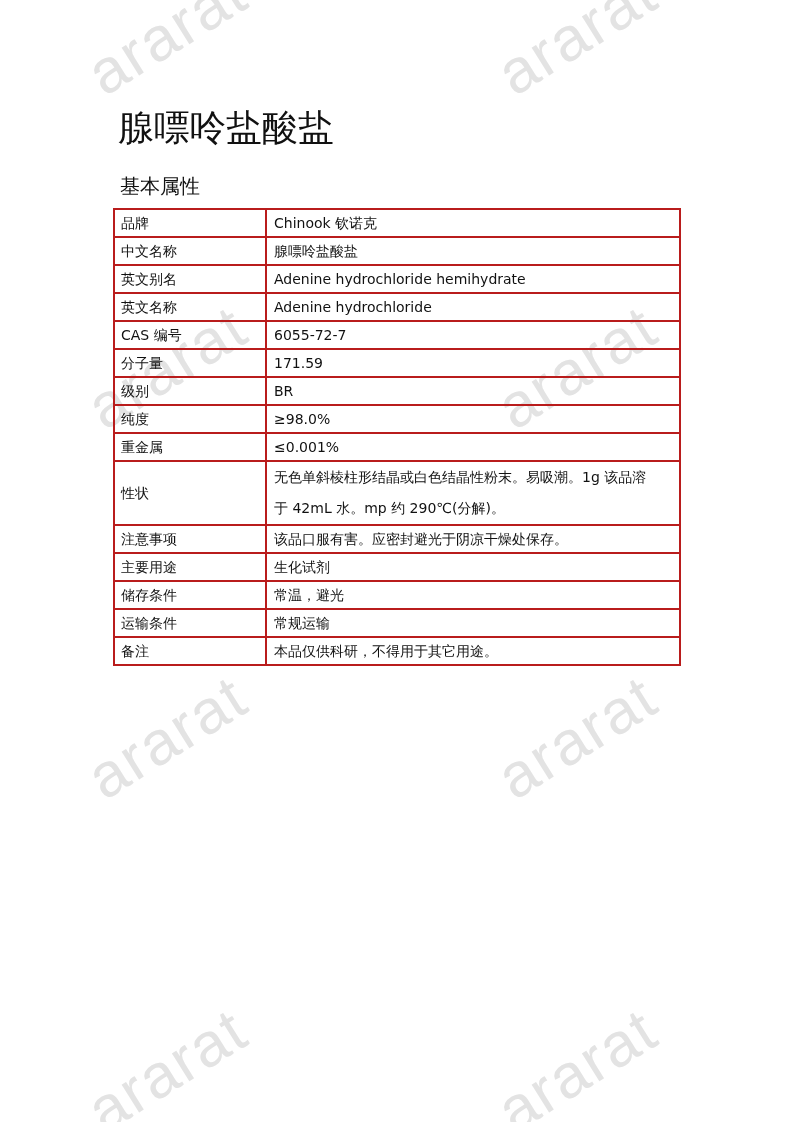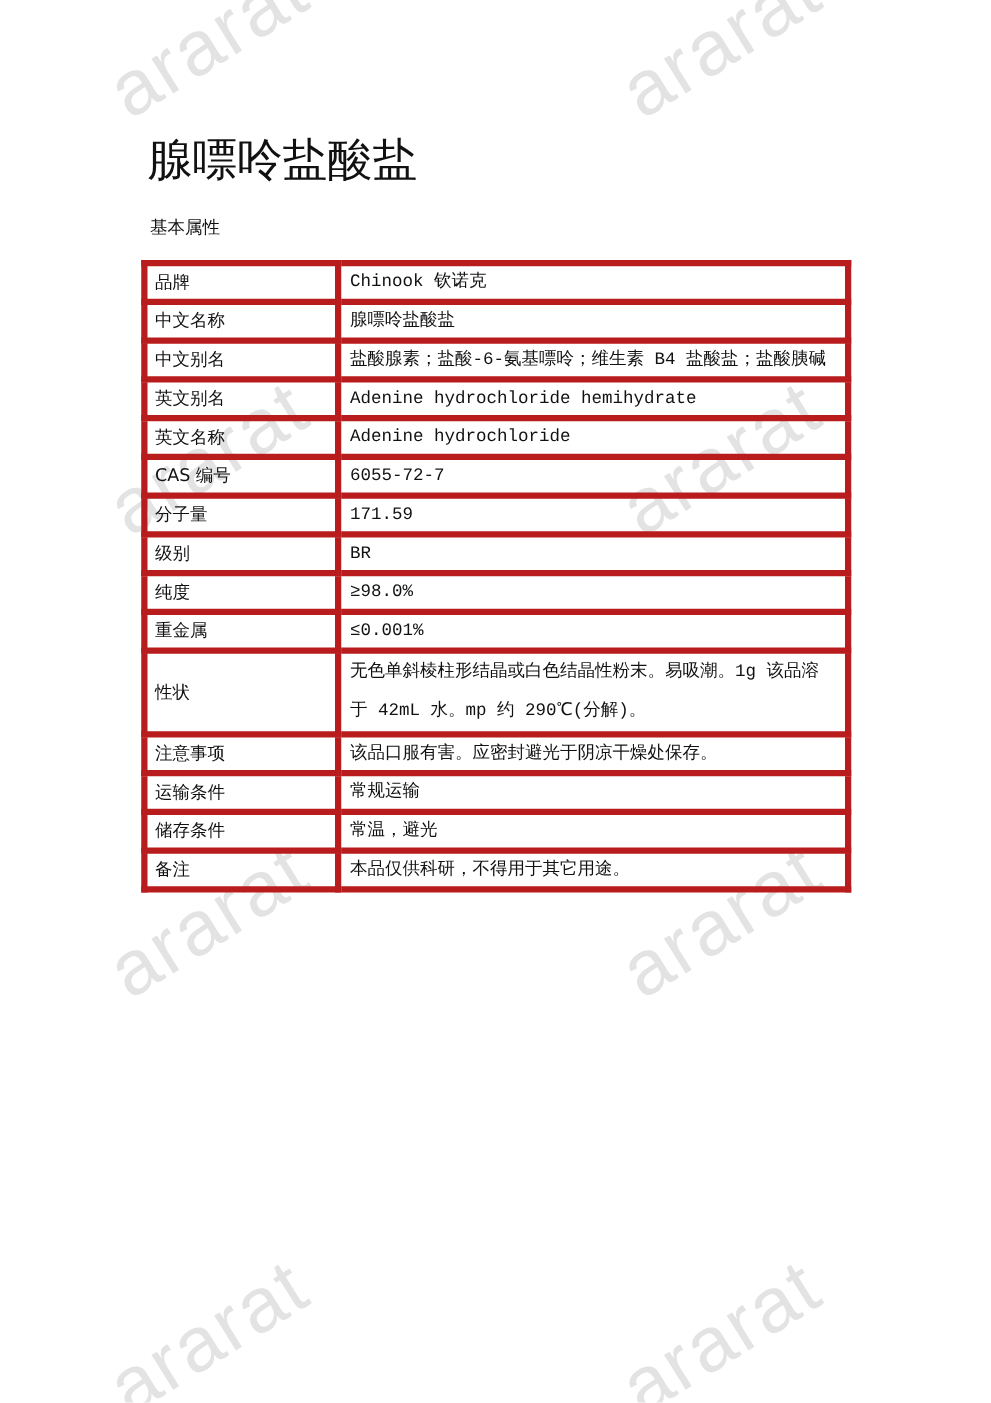--- a/index.html
+++ b/index.html
@@ -36,47 +36,46 @@
       font-size: 36px;
       font-weight: normal;
       color: #111111;
       z-index: 1;
       letter-spacing: 0px;
     }
     .section-label {
       position: absolute;
       left: 120px;
       top: 173px;
-      font-size: 14px;
+      font-size: 20px;
       color: #111111;
       z-index: 1;
     }
     table.props {
       position: absolute;
       left: 113px;
       top: 208px;
       width: 568px;
       border-collapse: collapse;
       z-index: 1;
       background: transparent;
       font-size: 14px;
     }
     table.props td {
-      border: 5px solid #b91c1c;
+      border: 2px solid #b91c1c;
       height: 26px;
       padding: 0 6px;
       vertical-align: middle;
       line-height: 18px;
     }
     table.props td.key {
       width: 138px;
     }
     table.props td.val {
       padding-left: 7px;
-      font-family: Liberation Mono, monospace;
     }
     table.props tr.tall td {
       height: 61px;
       margin-top: 20px;
     }
     table.props tr.tall td.val {
       line-height: 31px;
     }
     sub {
       font-size: 9px;
@@ -101,24 +100,20 @@
 
 <table class="props">
   <tbody>
     <tr>
       <td class="key">品牌</td>
       <td class="val">Chinook  钦诺克</td>
     </tr>
     <tr>
       <td class="key">中文名称</td>
       <td class="val">腺嘌呤盐酸盐</td>
-    </tr>
-    <tr>
-      <td class="key">中文别名</td>
-      <td class="val">盐酸腺素；盐酸-6-氨基嘌呤；维生素 B4 盐酸盐；盐酸胰碱</td>
     </tr>
     <tr>
       <td class="key">英文别名</td>
       <td class="val">Adenine hydrochloride hemihydrate</td>
     </tr>
     <tr>
       <td class="key">英文名称</td>
       <td class="val">Adenine hydrochloride</td>
     </tr>
     <tr>
@@ -146,25 +141,29 @@
       <td class="val">
           <div>无色单斜棱柱形结晶或白色结晶性粉末。易吸潮。1g 该品溶</div>
           <div>于 42mL 水。mp 约 290℃(分解)。</div>
         </td>
     </tr>
     <tr>
       <td class="key">注意事项</td>
       <td class="val">该品口服有害。应密封避光于阴凉干燥处保存。</td>
     </tr>
     <tr>
-      <td class="key">运输条件</td>
-      <td class="val">常规运输</td>
+      <td class="key">主要用途</td>
+      <td class="val">生化试剂</td>
     </tr>
     <tr>
       <td class="key">储存条件</td>
       <td class="val">常温，避光</td>
+    </tr>
+    <tr>
+      <td class="key">运输条件</td>
+      <td class="val">常规运输</td>
     </tr>
     <tr>
       <td class="key">备注</td>
       <td class="val">本品仅供科研，不得用于其它用途。</td>
     </tr>
   </tbody>
 </table>
 
 </body></html>

